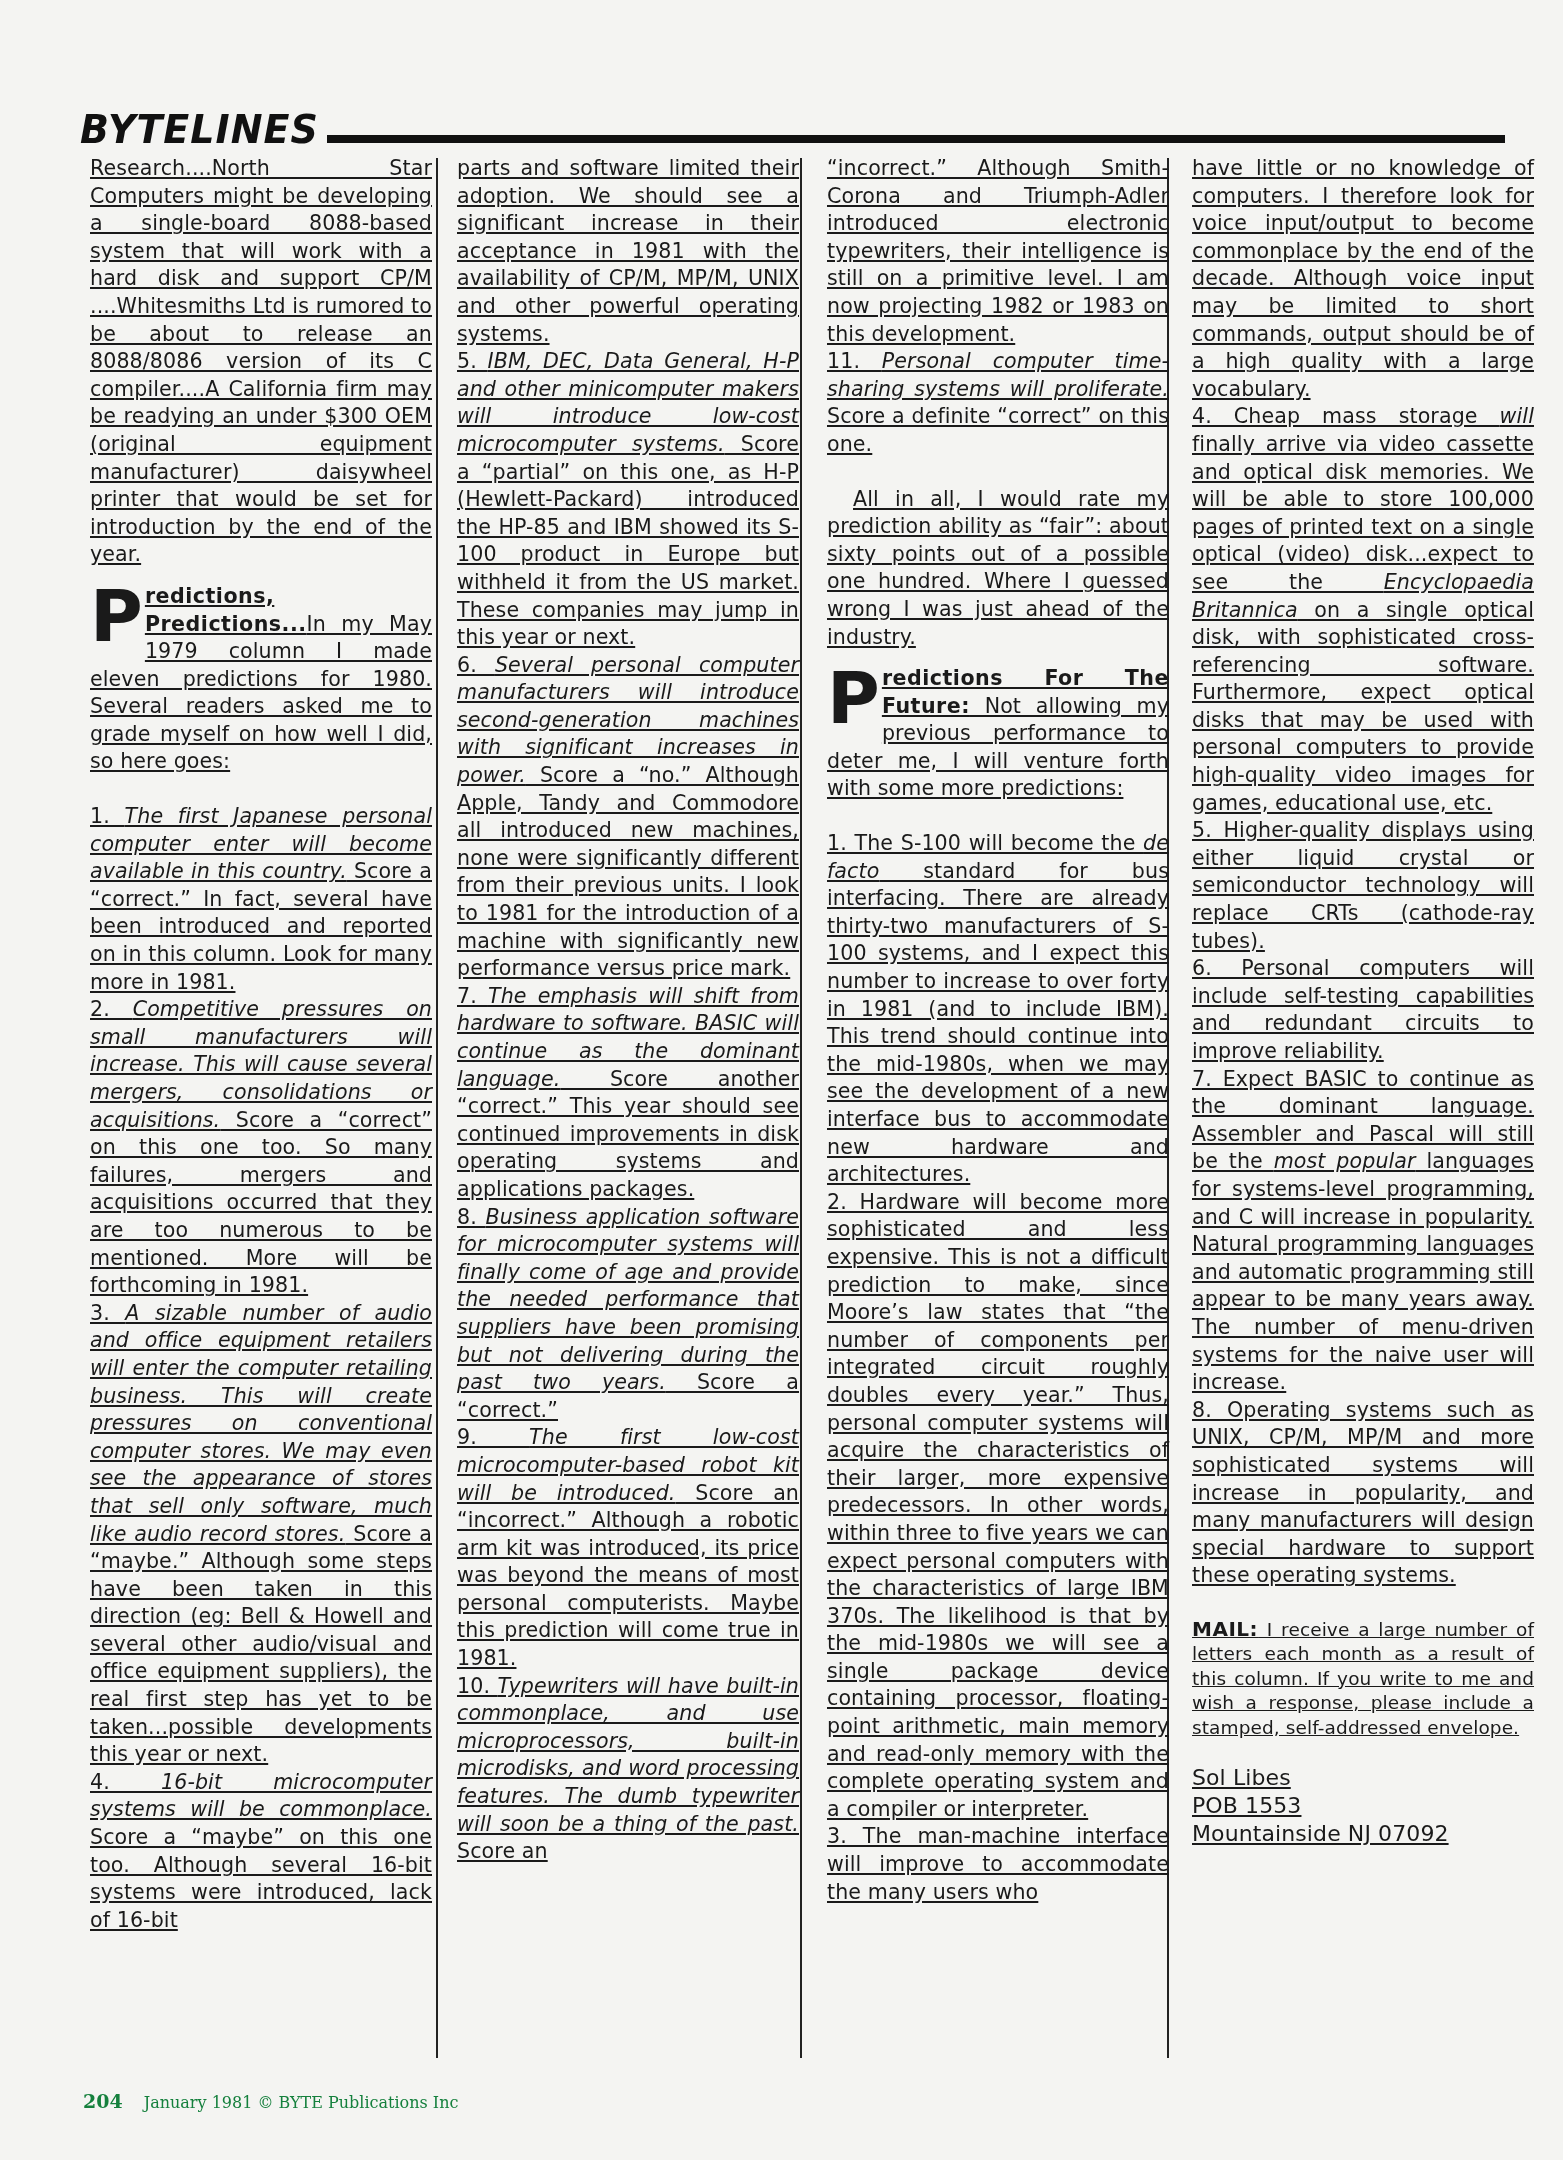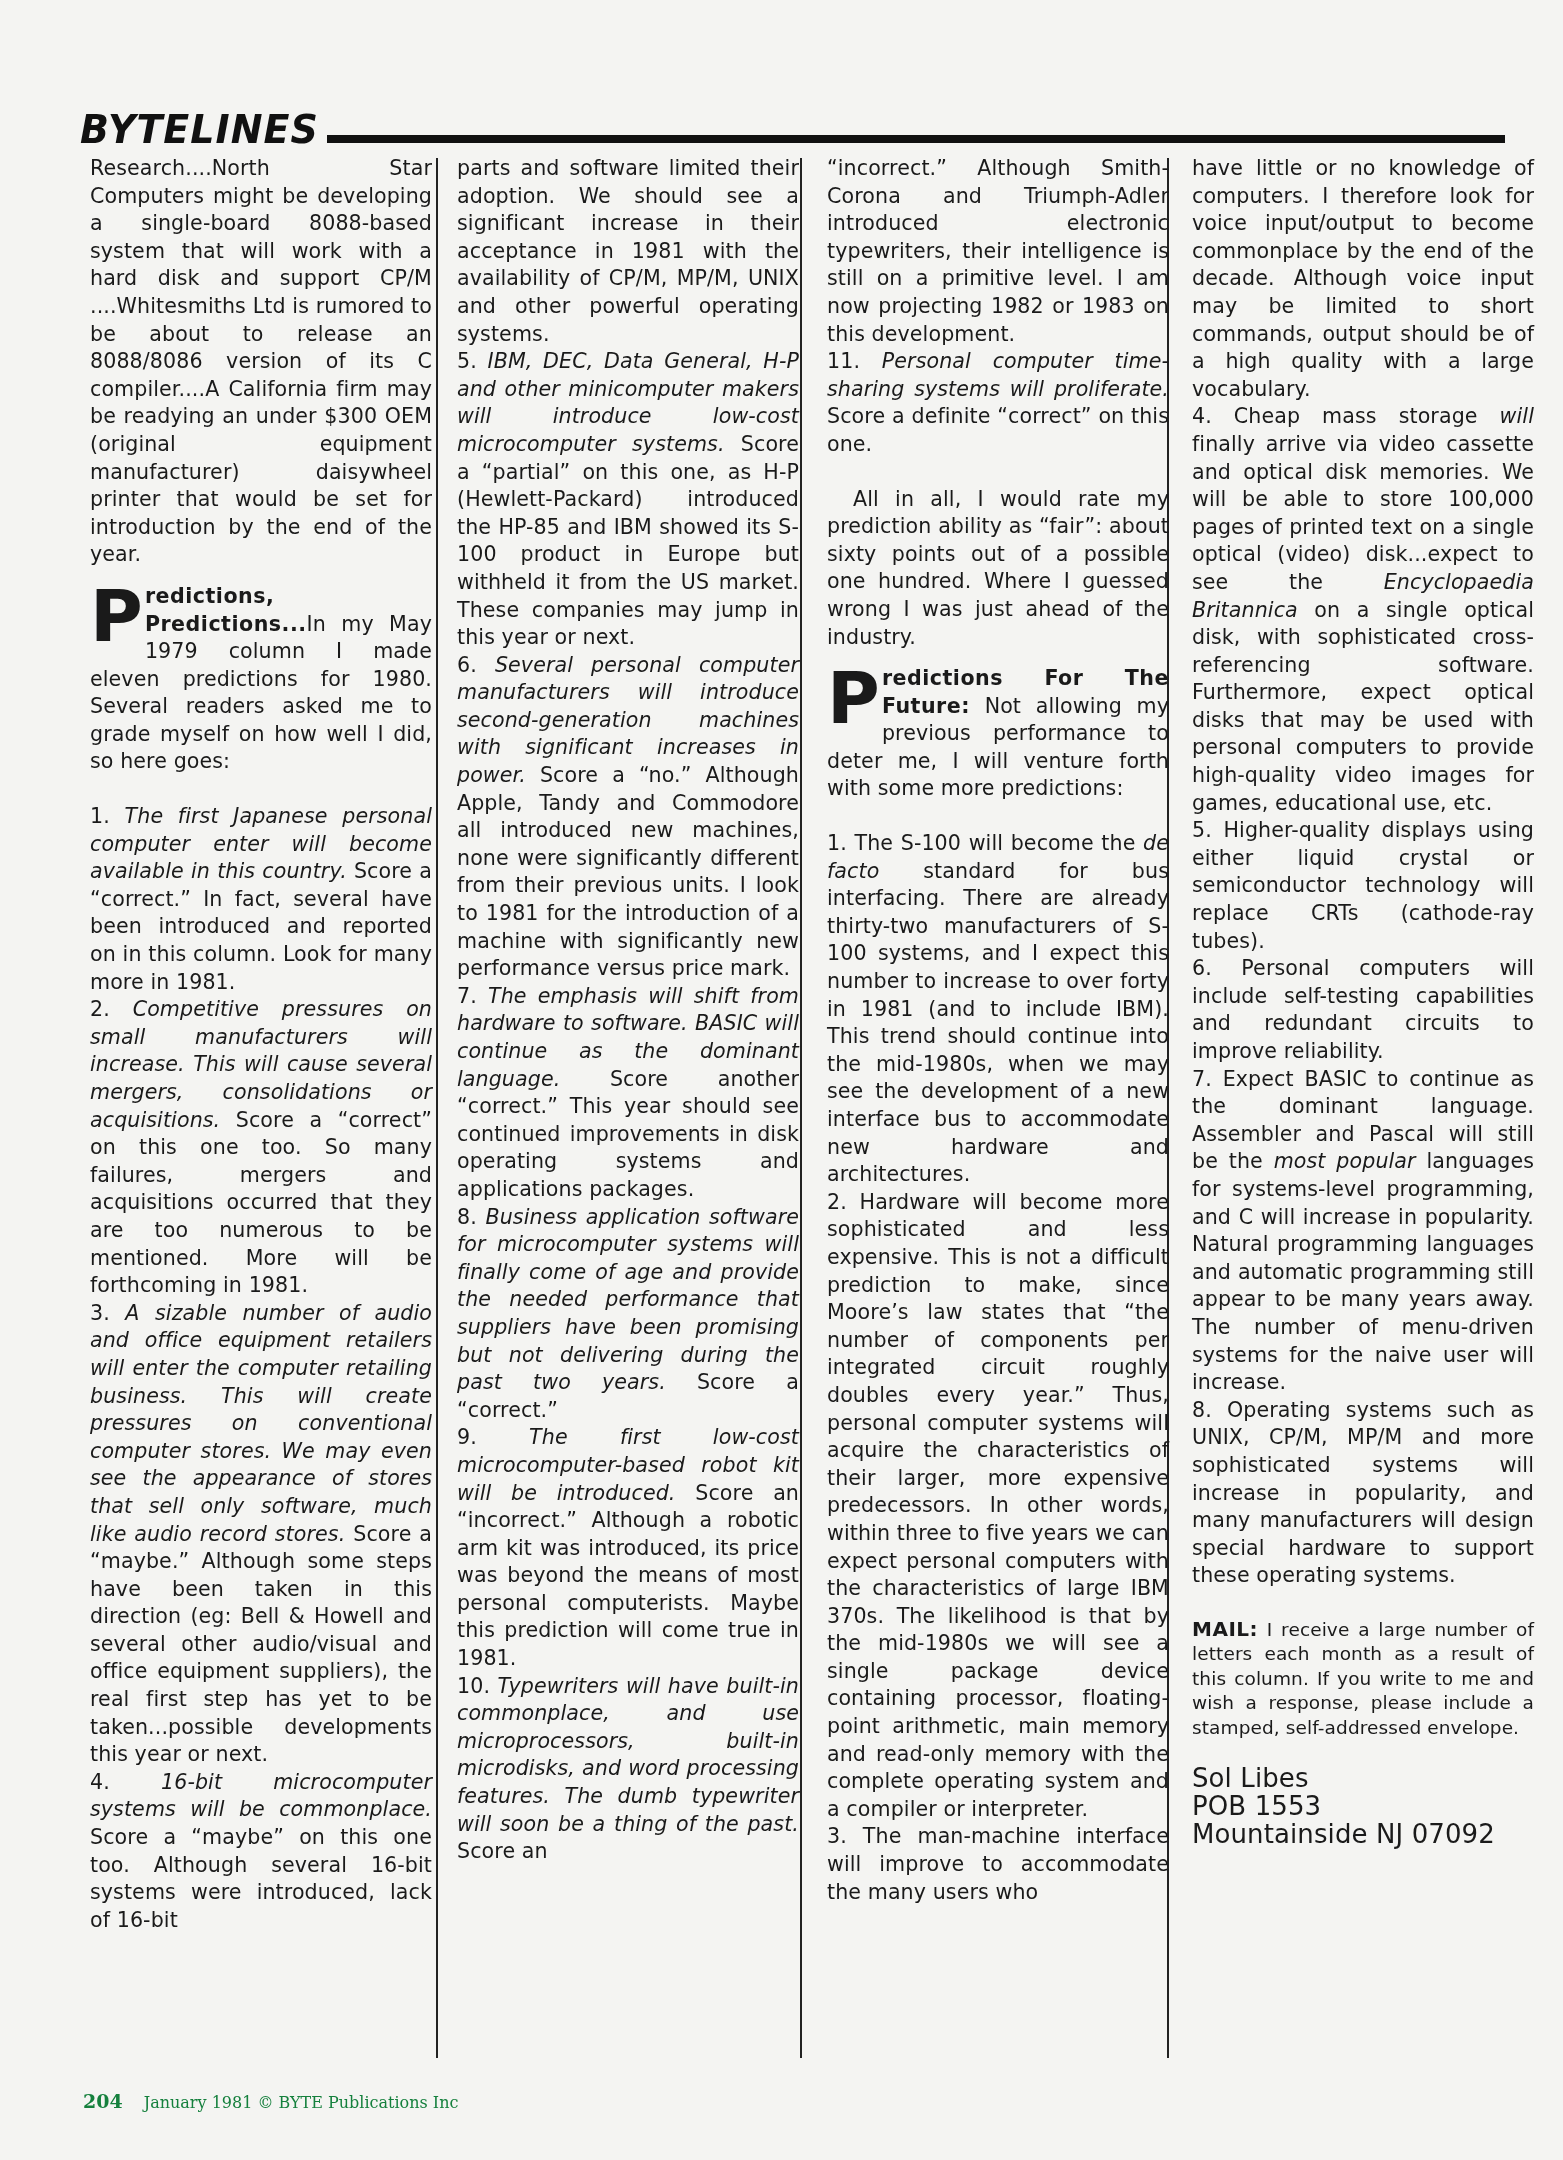--- a/index.html
+++ b/index.html
@@ -15,21 +15,21 @@
     font-family: "DejaVu Sans", sans-serif; font-weight: 900; font-style: italic;
     font-size: 38px; letter-spacing: 1px; line-height: 40px; color: #111;
     transform: scaleY(1.05);
   }
   .masthead-rule {
     flex: 1; height: 8px; background: #111; margin-left: 8px; margin-bottom: 6px;
   }
   .col {
     position: absolute; top: 155px; width: 342px;
     font-size: 20.6px; line-height: 27.6px; text-align: justify;
-    hyphens: manual; letter-spacing: 0.1px;
+    hyphens: manual; letter-spacing: 0.1px; text-decoration: underline;
   }
   .c1 { left: 90px; }
   .c2 { left: 457px; }
   .c3 { left: 827px; }
   .c4 { left: 1192px; }
   .divider { position: absolute; width: 2px; background: #222; }
   .d1 { left: 436px; top: 158px; height: 1900px; }
   .d2 { left: 800px; top: 158px; height: 1900px; }
   .d3 { left: 1167px; top: 158px; height: 1900px; }
   p { margin: 0; }
@@ -37,21 +37,21 @@
   .indent { text-indent: 26px; }
   i, .it { font-style: italic; }
   .head { margin-top: 14px; }
   .dropcap {
     float: left; font-weight: 900; font-size: 72px; line-height: 58px;
     margin: 4px 2px 0 0; font-family: "DejaVu Sans", sans-serif;
   }
   .runin { font-weight: 900; letter-spacing: 0.5px; }
   .mail { font-size: 18.5px; line-height: 24.5px; margin-top: 27px; }
   .mail .runin { font-size: 20px; }
-  .sig { font-size: 26px; line-height: 28px; margin-top: 24px; text-align: left; }
+  .sig { font-size: 22px; line-height: 28px; margin-top: 24px; text-align: left; }
   .footer {
     position: absolute; left: 83px; top: 2090px; font-family: "DejaVu Serif", serif;
     font-size: 16px; color: #15803d;
   }
   .footer .pagenum { font-weight: bold; font-size: 19px; margin-right: 16px; }
 </style>
 </head>
 <body>
 
 <div class="masthead">

